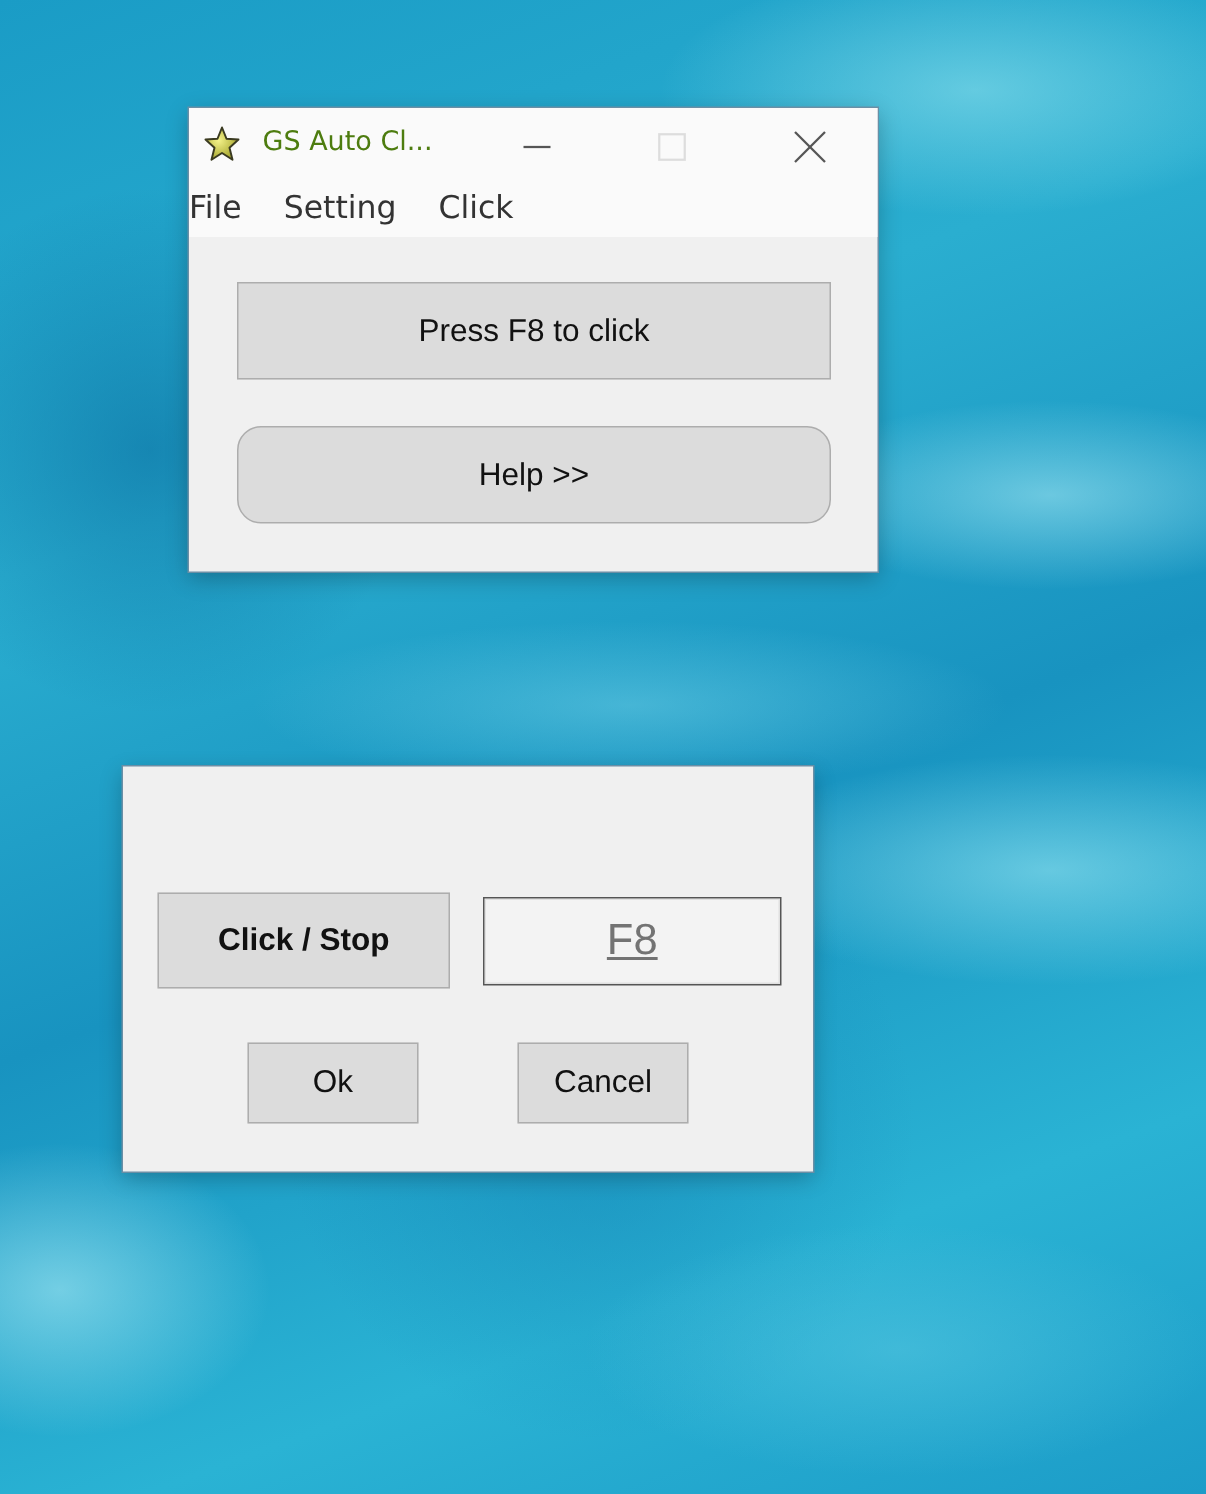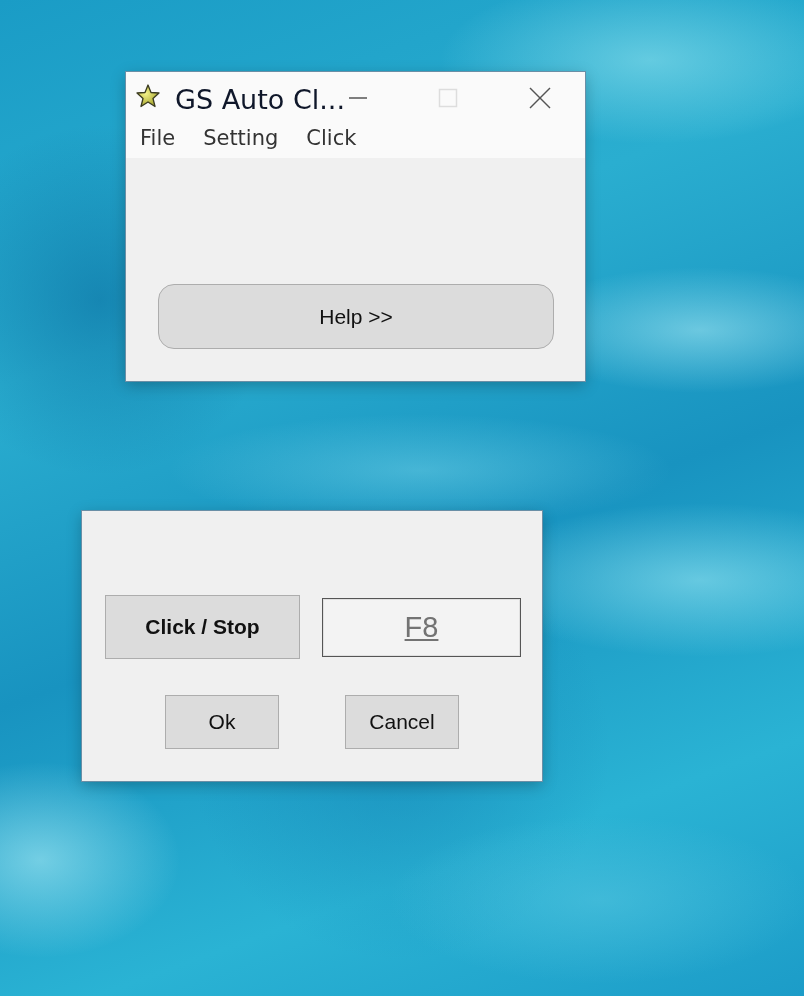--- a/index.html
+++ b/index.html
@@ -20,28 +20,28 @@
     .window {
       position: absolute; background: #f0f0f0;
       box-shadow: 0 0 0 1px #6a8fa6, 0 4px 14px rgba(0,0,0,0.25);
     }
     .main-window { left: 126px; top: 72px; width: 459px; height: 309px; }
     .titlebar {
       height: 52px; background: #fafafa; display: flex; align-items: center; position: relative;
     }
     .star-icon { position: absolute; left: 10px; top: 12px; width: 24px; height: 24px; }
     .title-text {
-      position: absolute; left: 49px; top: 12px; font-size: 27px; color: #0f172a;
+      position: absolute; left: 49px; top: 12px; font-size: 18px; color: #4d7c0f;
     }
     .win-ctrl { position: absolute; top: 6px; width: 40px; height: 40px; display: flex; align-items: center; justify-content: center; color: #555; }
     .minimize-btn { left: 212px; }
     .maximize-btn { left: 302px; }
     .close-btn { left: 394px; }
     .menubar {
-      height: 34px; background: #fafafa; display: flex; align-items: flex-start; padding-left: 14px;
+      height: 34px; background: #fafafa; display: flex; align-items: flex-start; 
     }
     .menu-item { font-size: 21px; color: #333; margin-right: 28px; line-height: 28px; }
     .btn {
       position: absolute; background: #dcdcdc; border: 1px solid #adadad; box-sizing: border-box;
       display: flex; align-items: center; justify-content: center; color: #111;
       font-family: "Liberation Sans", sans-serif;
     }
     .press-btn { left: 32px; top: 116px; width: 396px; height: 65px; font-size: 21px; }
     .help-btn { left: 32px; top: 212px; width: 396px; height: 65px; font-size: 21px; border-radius: 16px; }
 
@@ -89,20 +89,21 @@
           <line x1="1" y1="1" x2="21" y2="21" stroke="#555" stroke-width="1.5"></line>
           <line x1="21" y1="1" x2="1" y2="21" stroke="#555" stroke-width="1.5"></line>
         </svg>
     </div>
   </div>
   <div class="menubar">
     <span class="menu-item">File</span>
     <span class="menu-item">Setting</span>
     <span class="menu-item">Click</span>
   </div>
+  <div class="btn press-btn">Press F8 to click</div>
   <div class="btn help-btn">Help &gt;&gt;</div>
 </div>
 
 <div class="window hotkey-window">
   <div class="btn clickstop-btn">Click / Stop</div>
   <div class="hotkey-field">F8</div>
   <div class="btn cancel-btn">Cancel</div>
   <div class="btn ok-btn">Ok</div>
 </div>
 

